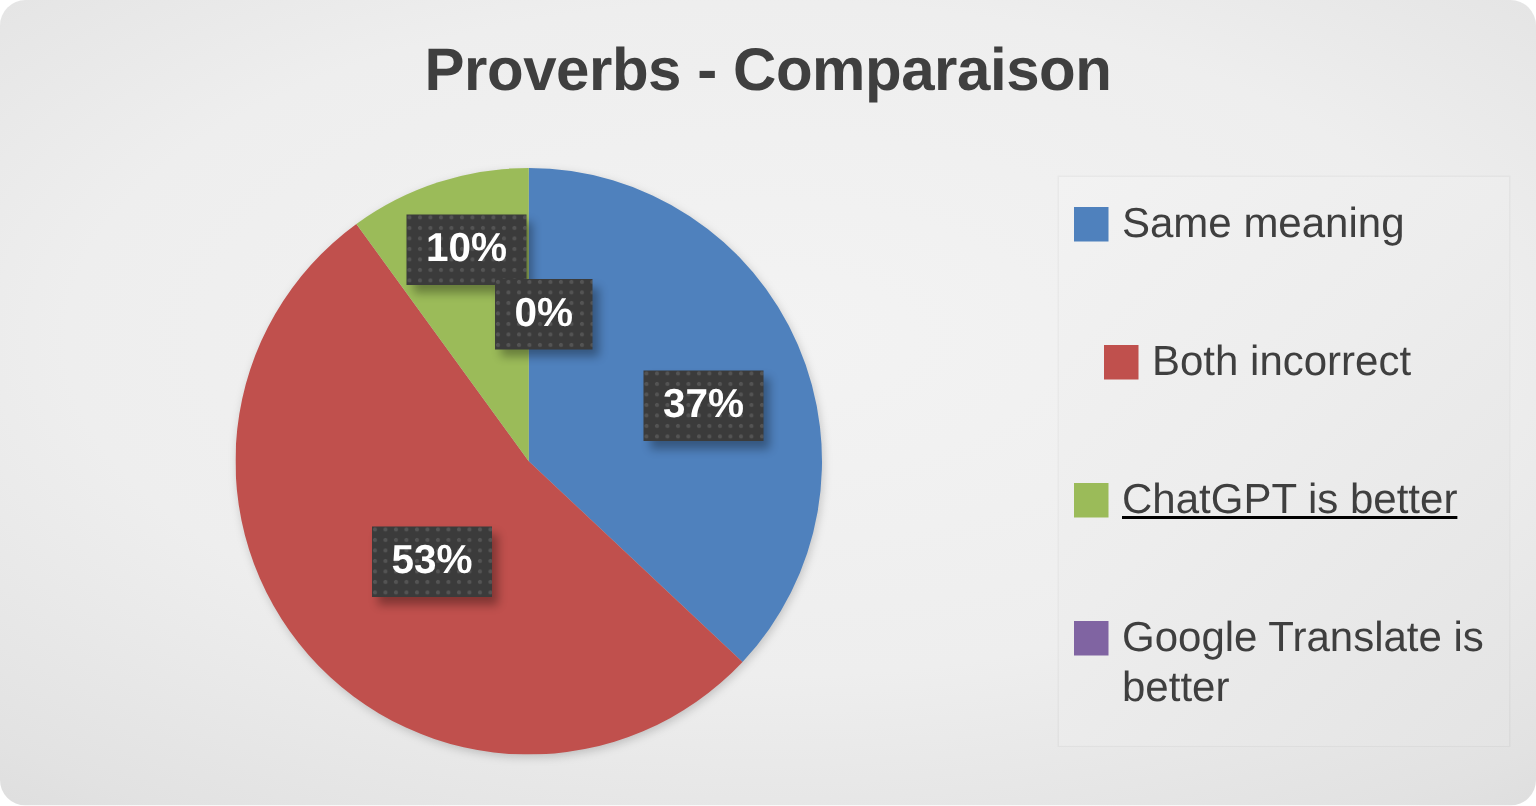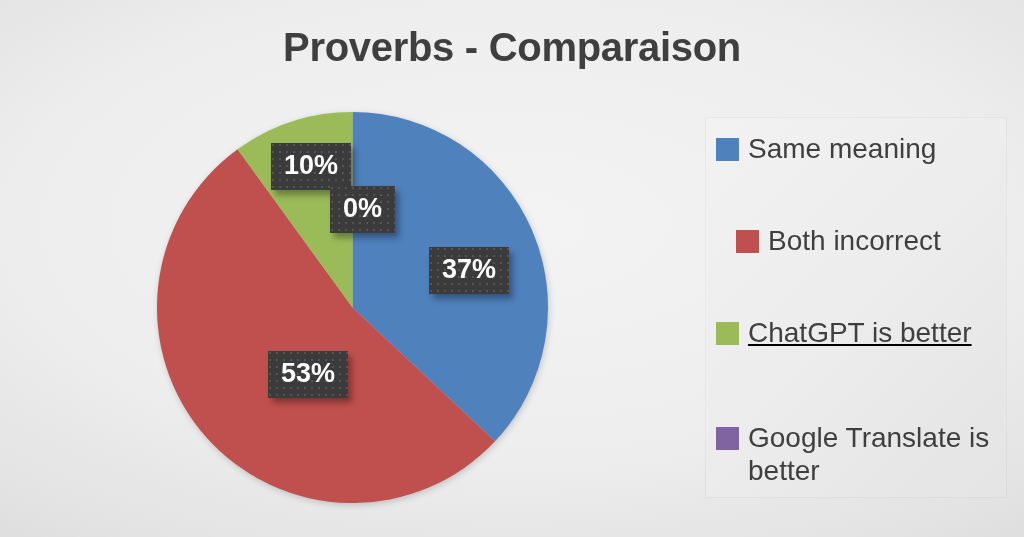--- a/index.html
+++ b/index.html
@@ -12,20 +12,21 @@
     overflow: hidden;
     font-family: "Liberation Sans", sans-serif;
   }
   #slide {
     position: relative;
     width: 1024px;
     height: 537px;
     background:
       radial-gradient(ellipse 120% 110% at 50% 42%, #f3f3f3 0%, #eeeeee 38%, #e2e2e2 62%, #d2d2d2 85%, #c9c9c9 100%);
     overflow: hidden;
+    border-radius: 17px;
   }
   
   #chart-title {
     position: absolute;
     left: 0;
     top: 25px;
     width: 1024px;
     text-align: center;
     font-size: 40px;
     font-weight: bold;
@@ -58,21 +59,21 @@
     font-size: 27px;
     font-weight: bold;
     line-height: 1;
     padding: 9px 13px 11px 13px;
     box-shadow: 4px 5px 6px rgba(0,0,0,0.33);
     white-space: nowrap;
   }
   #label-0 { left: 271px; top: 143px; }   
   #label-1 { left: 330px; top: 186px; }   
   #label-2 { left: 413px; top: 247px; margin-left: 16px; }   
-  #label-3 { left: 248px; top: 351px; margin-left: 20px; }   
+  #label-3 { left: 248px; top: 351px; }   
   
   #legend {
     position: absolute;
     left: 706px;
     top: 118px;
     width: 300px;
     height: 379px;
     background: linear-gradient(135deg, #f2f2f2 0%, #ededed 45%, #e4e4e4 100%);
     box-shadow: 0 0 0 1px rgba(0,0,0,0.03);
     padding: 0;
@@ -81,21 +82,21 @@
   .legend-item {
     position: absolute;
     left: 10px;
     width: 288px;
     display: flex;
     align-items: flex-start;
   }
   #legend-item-0 { top: 14px; }
   #legend-item-1 { top: 106px; padding-left: 20px; }
   #legend-item-2 { top: 198px; text-decoration: underline; }
-  #legend-item-3 { top: 290px; margin-top: 13px; }
+  #legend-item-3 { top: 290px; }
   .legend-swatch {
     flex: 0 0 auto;
     width: 23px;
     height: 23px;
     margin-top: 6px;
     margin-right: 9px;
   }
   .legend-label {
     font-size: 28px;
     line-height: 1.18;

